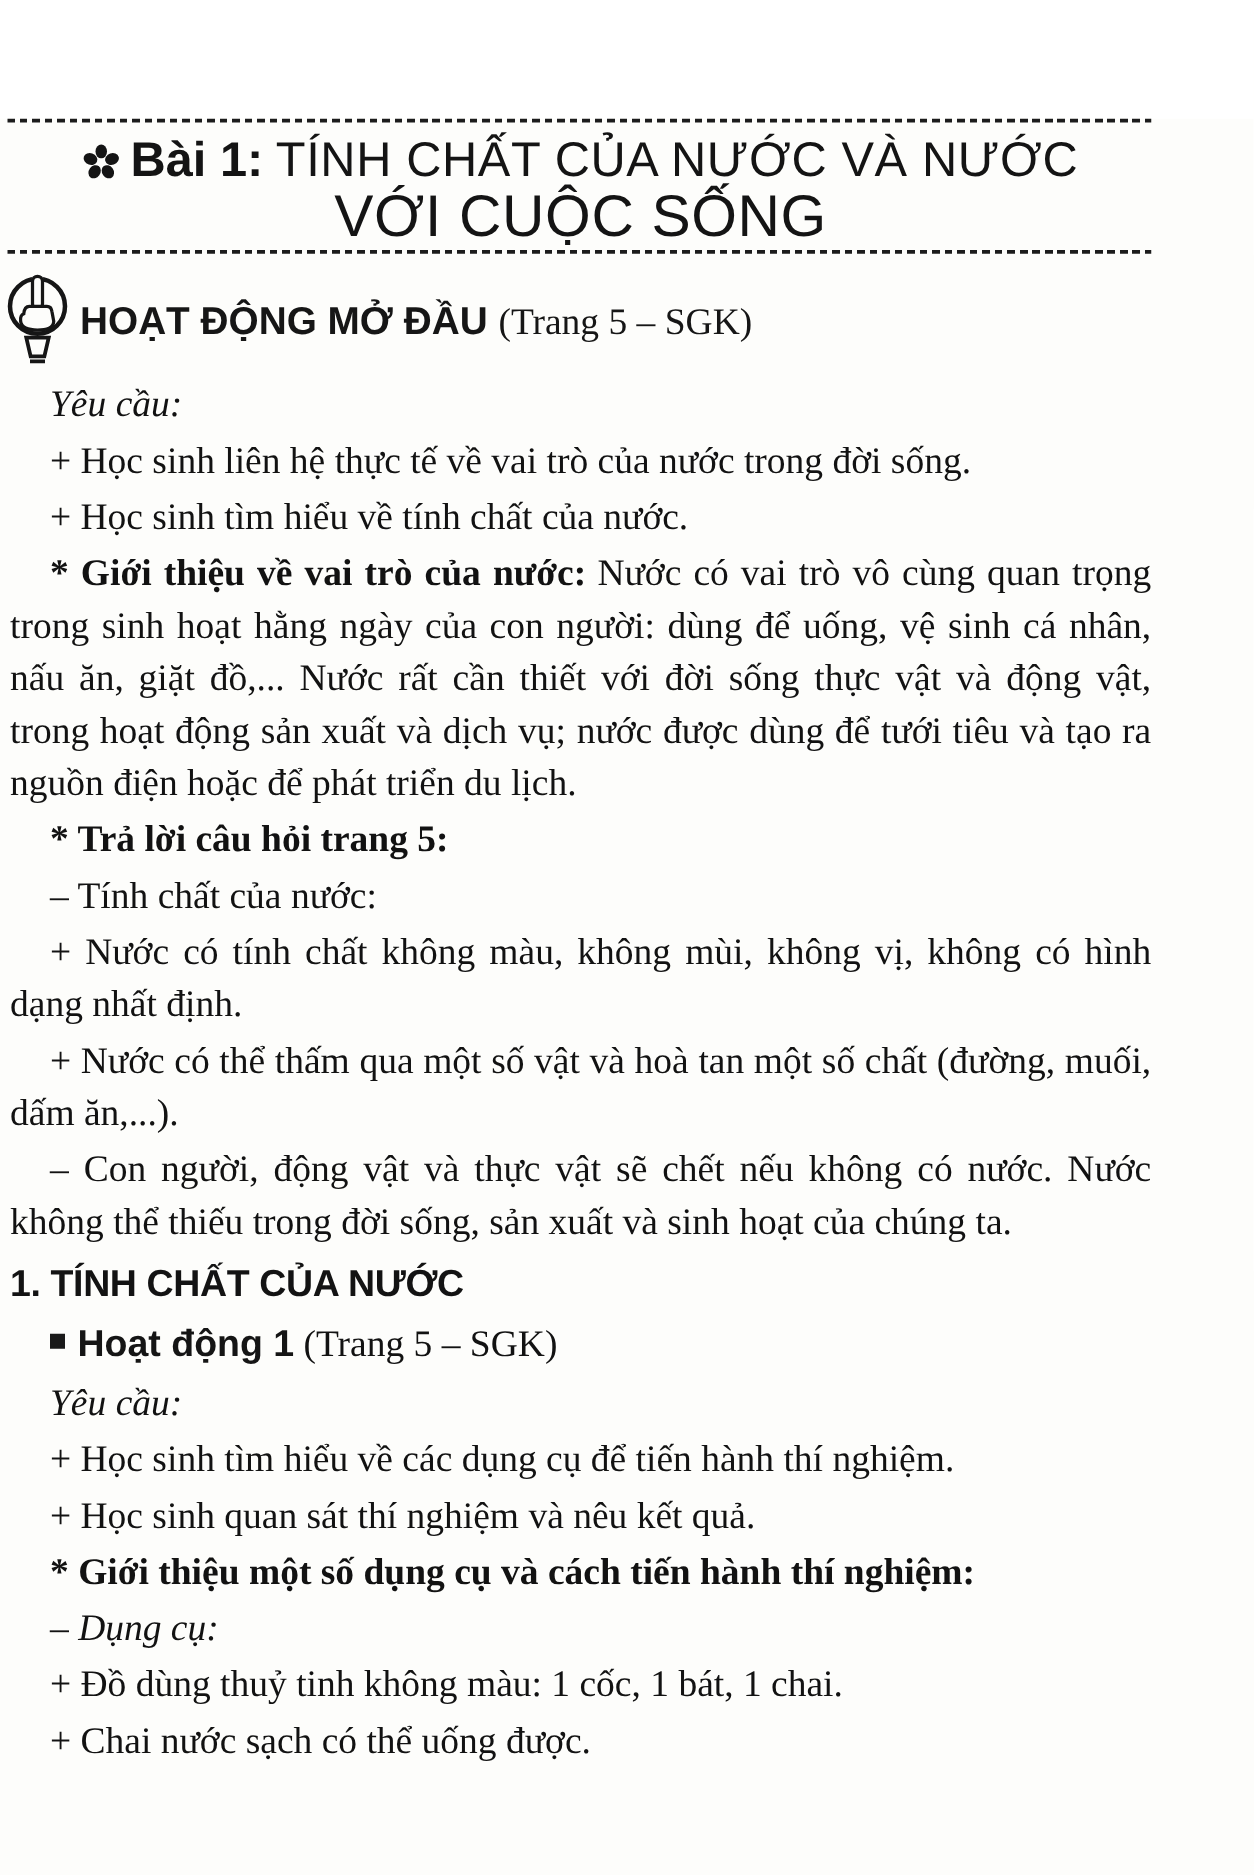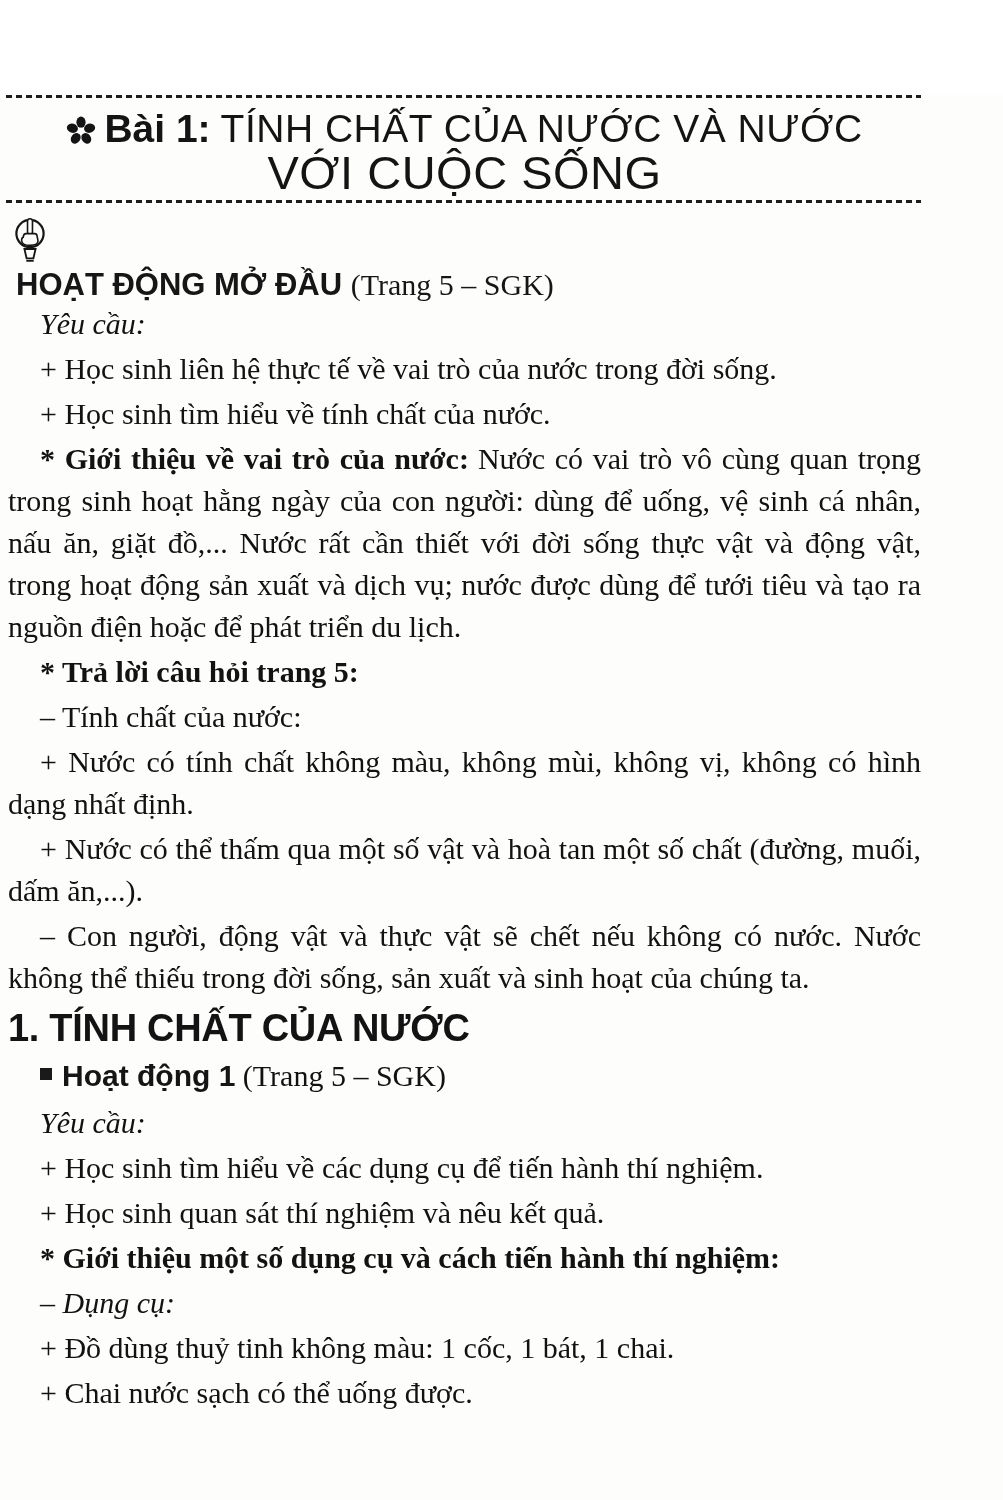--- a/index.html
+++ b/index.html
@@ -31,41 +31,40 @@
     font-family:"Liberation Sans", sans-serif;
     color:#141414;
   }
   .title-line1 { font-size:39px; line-height:46px; white-space:nowrap; }
   .title-line2 { font-size:47px; line-height:42px; font-weight:400; letter-spacing:0.5px; }
   .title-badge { font-weight:700; margin:0 10px 12px 8px; }
   .title-caps { font-weight:400; letter-spacing:0.5px; }
   .flower { vertical-align:-4px; }
 
   .opening-header {
-    display:flex; align-items:flex-start;
+    display:flex; align-items:center;
     margin-top:12px;
     height:84px;
-    flex-direction:column;
   }
   .opening-icon { flex:0 0 52px; margin-left:-4px; }
   .opening-heading {
     font-family:"Liberation Sans", sans-serif;
     font-weight:700; font-size:31px; color:#161616;
     margin-left:8px; white-space:nowrap;
   }
   .pageref { font-family:"Liberation Serif", serif; font-weight:400; font-size:30px; }
 
   p { margin:0 0 3px 0; font-size:30px; line-height:42px; text-align:justify; text-indent:32px; }
   p.first { margin-top:4px; }
   .it { font-style:italic; }
   .lead-bi { font-weight:700; padding-right:9px; }
 
   .section-heading {
     font-family:"Liberation Sans", sans-serif;
-    font-weight:700; font-size:38px; line-height:42px;
+    font-weight:700; font-size:30px; line-height:42px;
     margin:8px 0 6px 0; text-indent:0;
     color:#131313; letter-spacing:-0.3px;
   }
   .activity-line { margin-bottom:5px; }
   .activity-label {
     font-family:"Liberation Sans", sans-serif;
     font-weight:700; font-size:30px; color:#151515;
   }
   .sq-bullet {
     display:inline-block; width:12px; height:12px;

